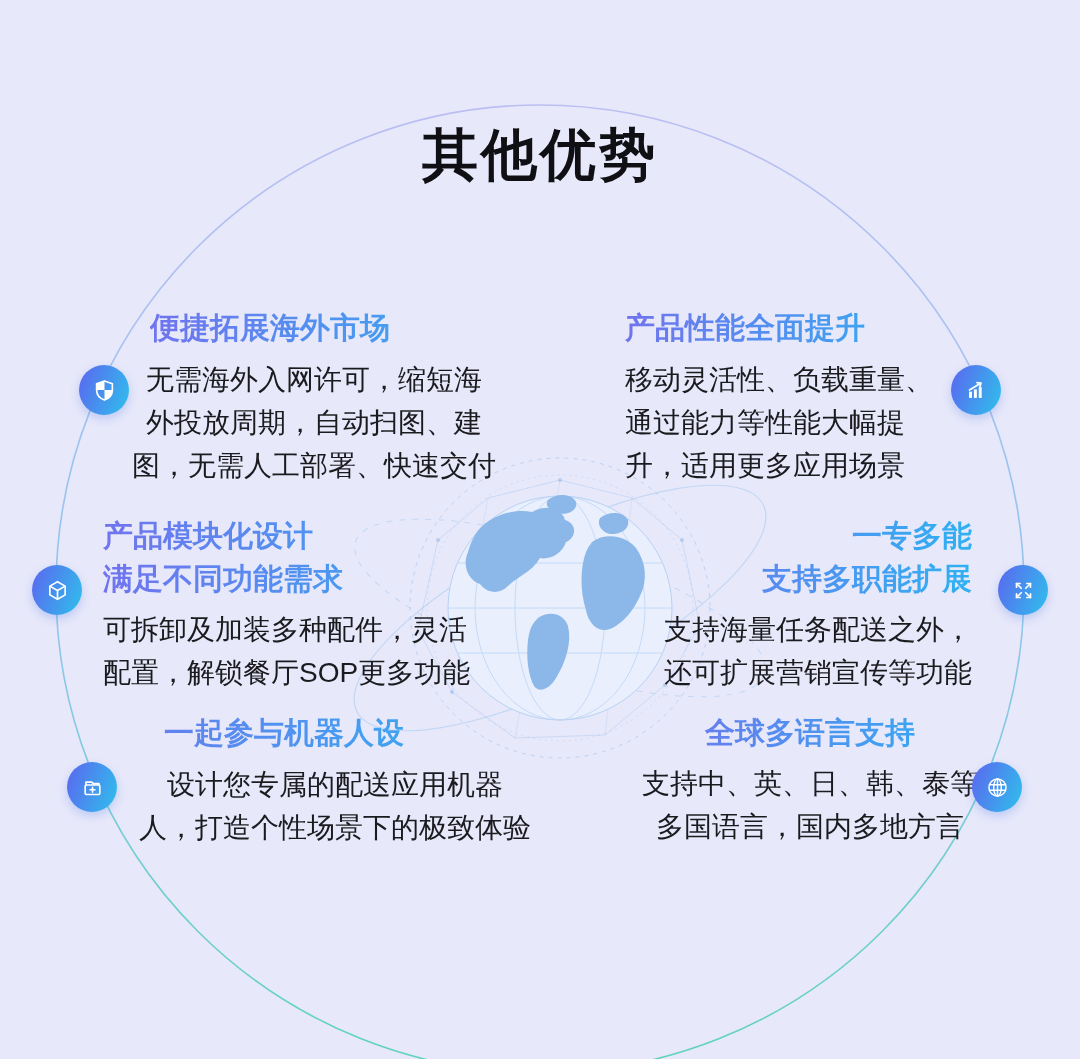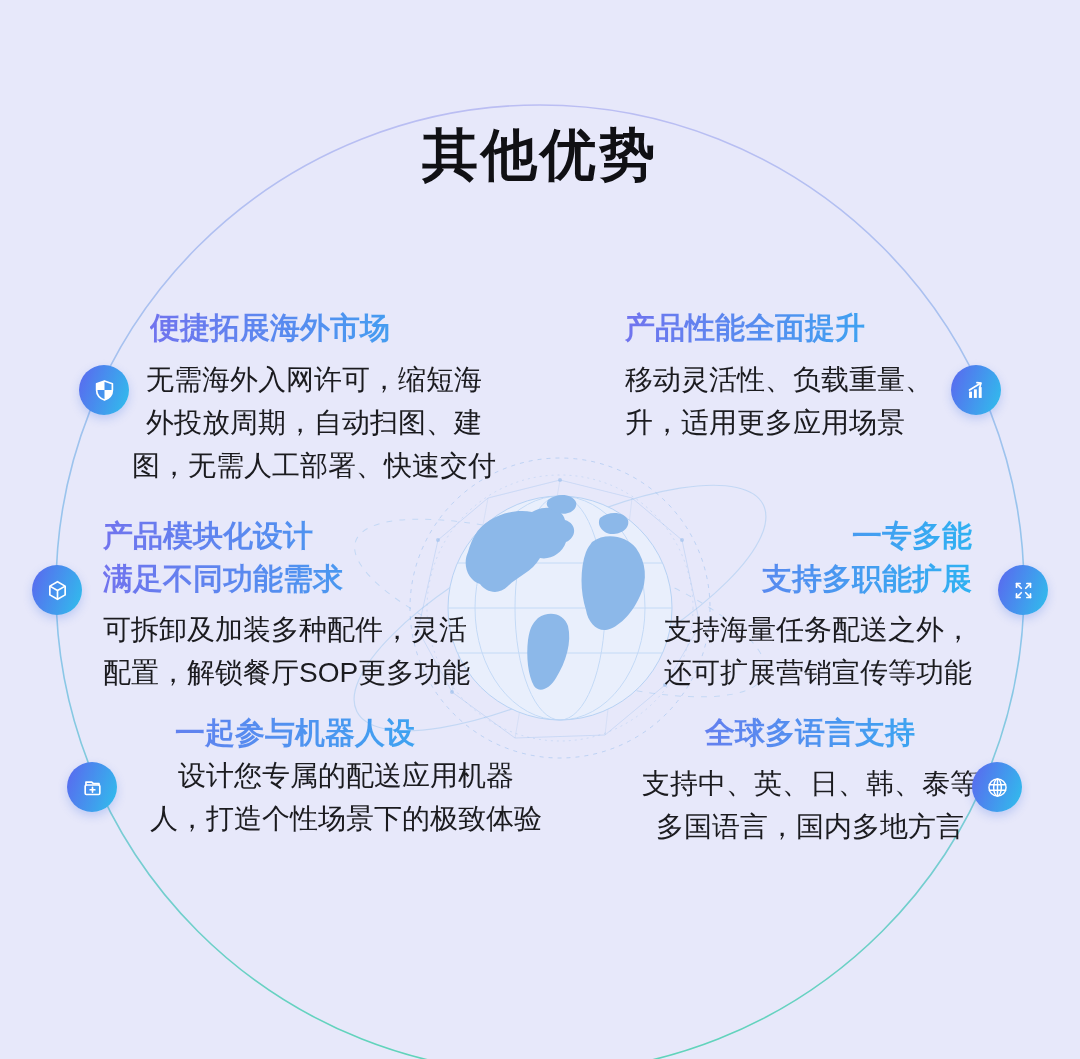--- a/index.html
+++ b/index.html
@@ -38,23 +38,23 @@
 
   .f-tr{left:625px;top:306px;width:316px;text-align:left;}
   .f-tr .fb{margin-top:9px;}
 
   .f-ml{left:103px;top:514px;width:400px;text-align:left;}
   .f-ml .fb{margin-top:8px;}
 
   .f-mr{left:640px;top:514px;width:332px;text-align:right;}
   .f-mr .fb{margin-top:8px;}
 
-  .f-bl{left:75px;top:711px;width:497px;}
+  .f-bl{left:64px;top:711px;width:497px;}
   .f-bl .fh{width:440px;text-align:center;}
-  .f-bl .fb{margin-left:45px;width:452px;text-align:center;}
+  .f-bl .fb{margin-left:45px;width:452px;text-align:center;margin-top:9px;}
 
   .f-br{left:635px;top:711px;width:350px;text-align:center;}
   .f-br .fb{margin-top:8px;}
 
   
   .badge{
     position:absolute;width:50px;height:50px;border-radius:50%;
     background:linear-gradient(110deg,var(--badge-gradient-start,#5b66ef),var(--badge-gradient-end,#2fc0ec));
     display:flex;align-items:center;justify-content:center;
     box-shadow:0 4px 10px rgba(64,110,230,.25);
@@ -135,20 +135,21 @@
       <span class="bline">图，无需人工部署、快速交付</span>
     </p>
   </section>
 
   <section class="feature f-tr">
     <h3 class="fh">
       <span class="hline">产品性能全面提升</span>
     </h3>
     <p class="fb">
       <span class="bline">移动灵活性、负载重量、</span>
+      <span class="bline">通过能力等性能大幅提</span>
       <span class="bline">升，适用更多应用场景</span>
     </p>
   </section>
 
   <section class="feature f-ml">
     <h3 class="fh">
       <span class="hline">产品模块化设计</span>
       <span class="hline">满足不同功能需求</span>
     </h3>
     <p class="fb">

